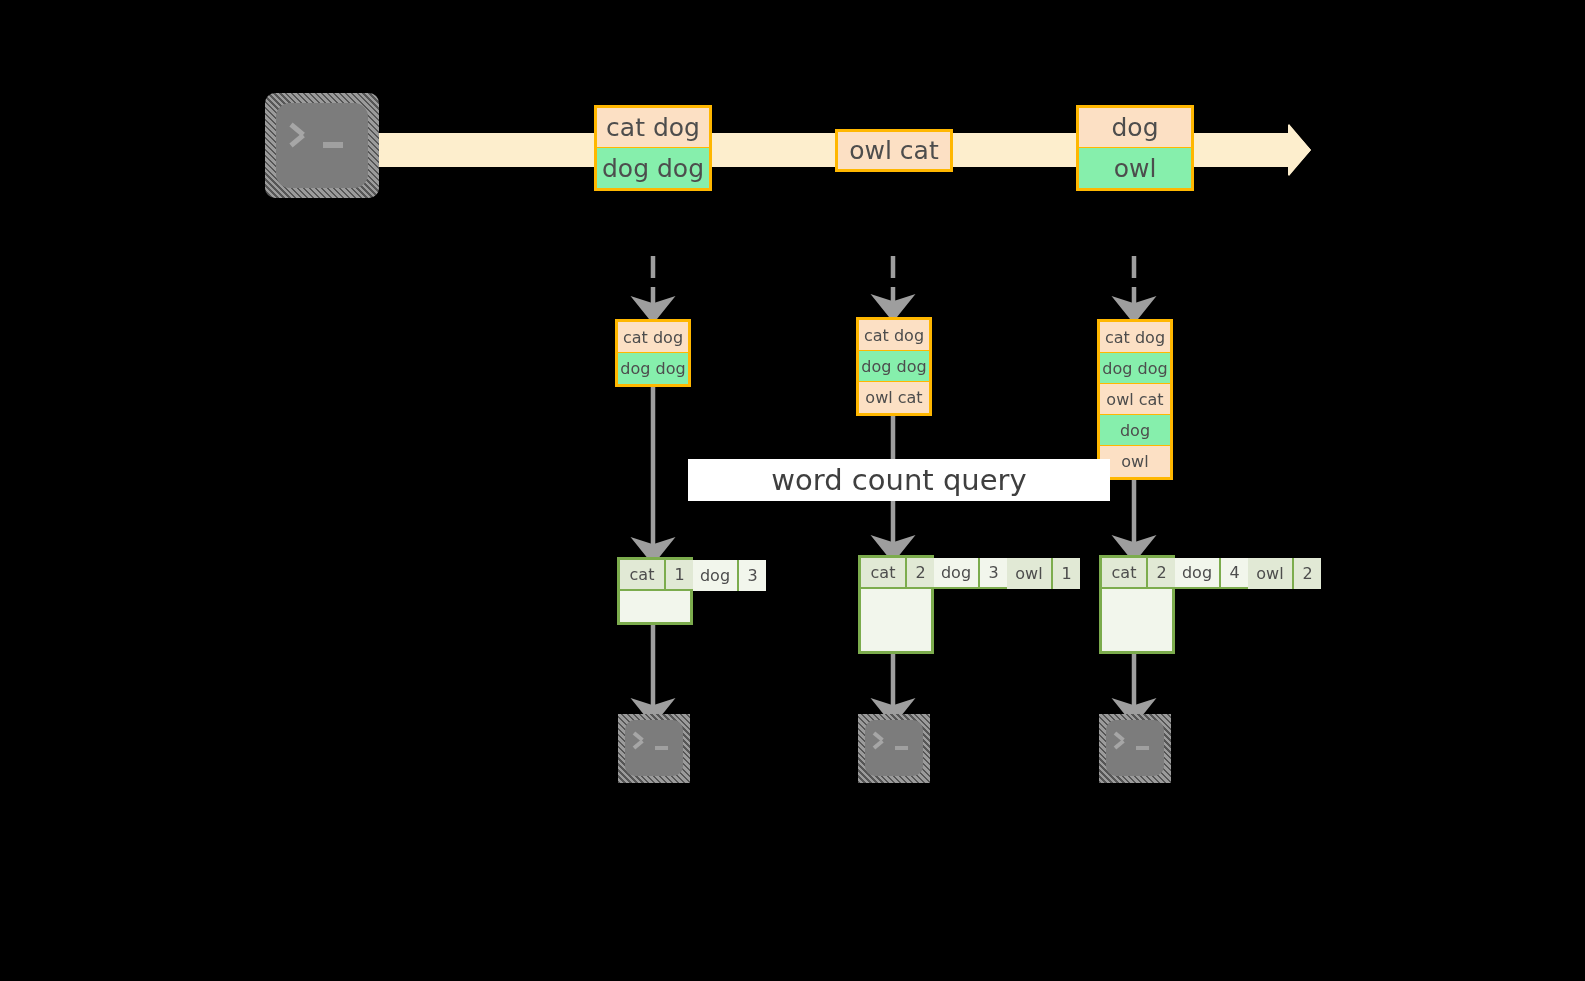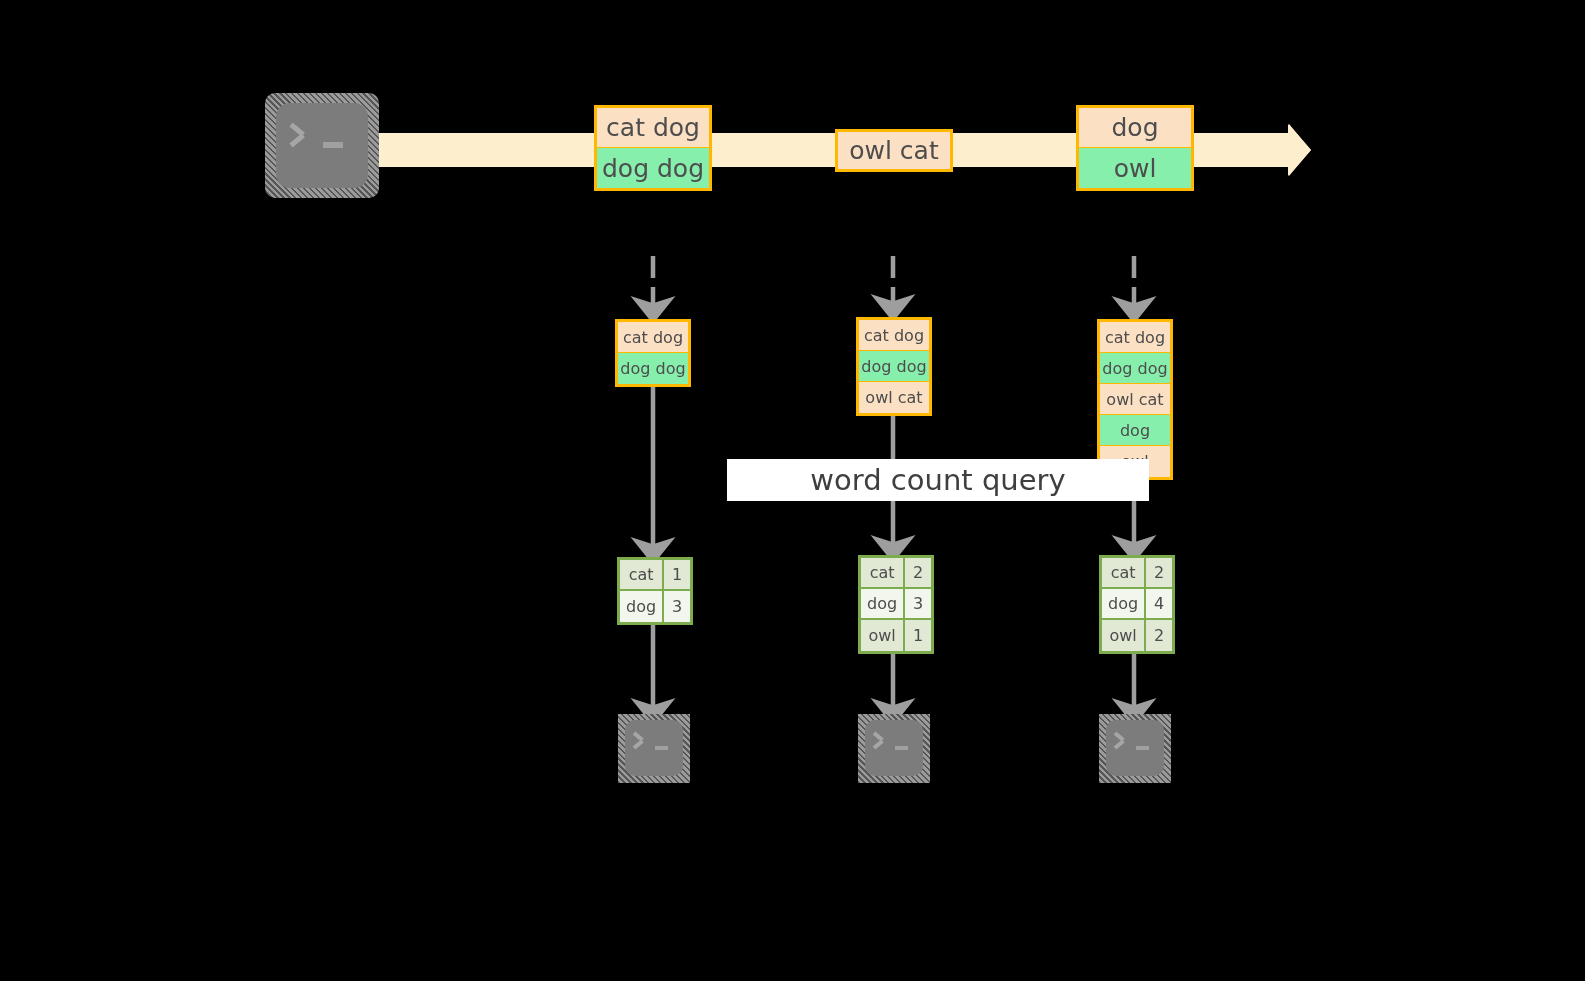--- a/index.html
+++ b/index.html
@@ -89,21 +89,21 @@
   
   .obox.small .orow { font-size: 16px; height: 31px; }
 
   
   .gbox {
     position: absolute;
     box-sizing: border-box;
     border: 3px solid #7cac4d;
     background: #f2f6ec;
     display: flex;
-    flex-direction: column;
+    flex-direction: row;
   }
   .gbox .grow {
     display: flex;
     height: 31px;
     box-sizing: border-box;
     border-bottom: 2.5px solid #7cac4d;
   }
   .gbox .grow:last-child { border-bottom: none; }
   .gbox .grow .gc {
     box-sizing: border-box;
@@ -126,21 +126,20 @@
   
   .banner {
     position: absolute;
     background: #ffffff;
     display: flex;
     align-items: center;
     justify-content: center;
     color: #3f3f3f;
     font-size: 29px;
     white-space: nowrap;
-    margin-left: 39px;
   }
 </style>
 </head>
 <body>
 
 <div id="stage">
 
   <svg class="layer" viewBox="0 0 1585 981" xmlns="http://www.w3.org/2000/svg">
     <defs>
       <marker id="grayhead" markerWidth="16" markerHeight="16" refX="3.1" refY="5" orient="auto" markerUnits="strokeWidth">

